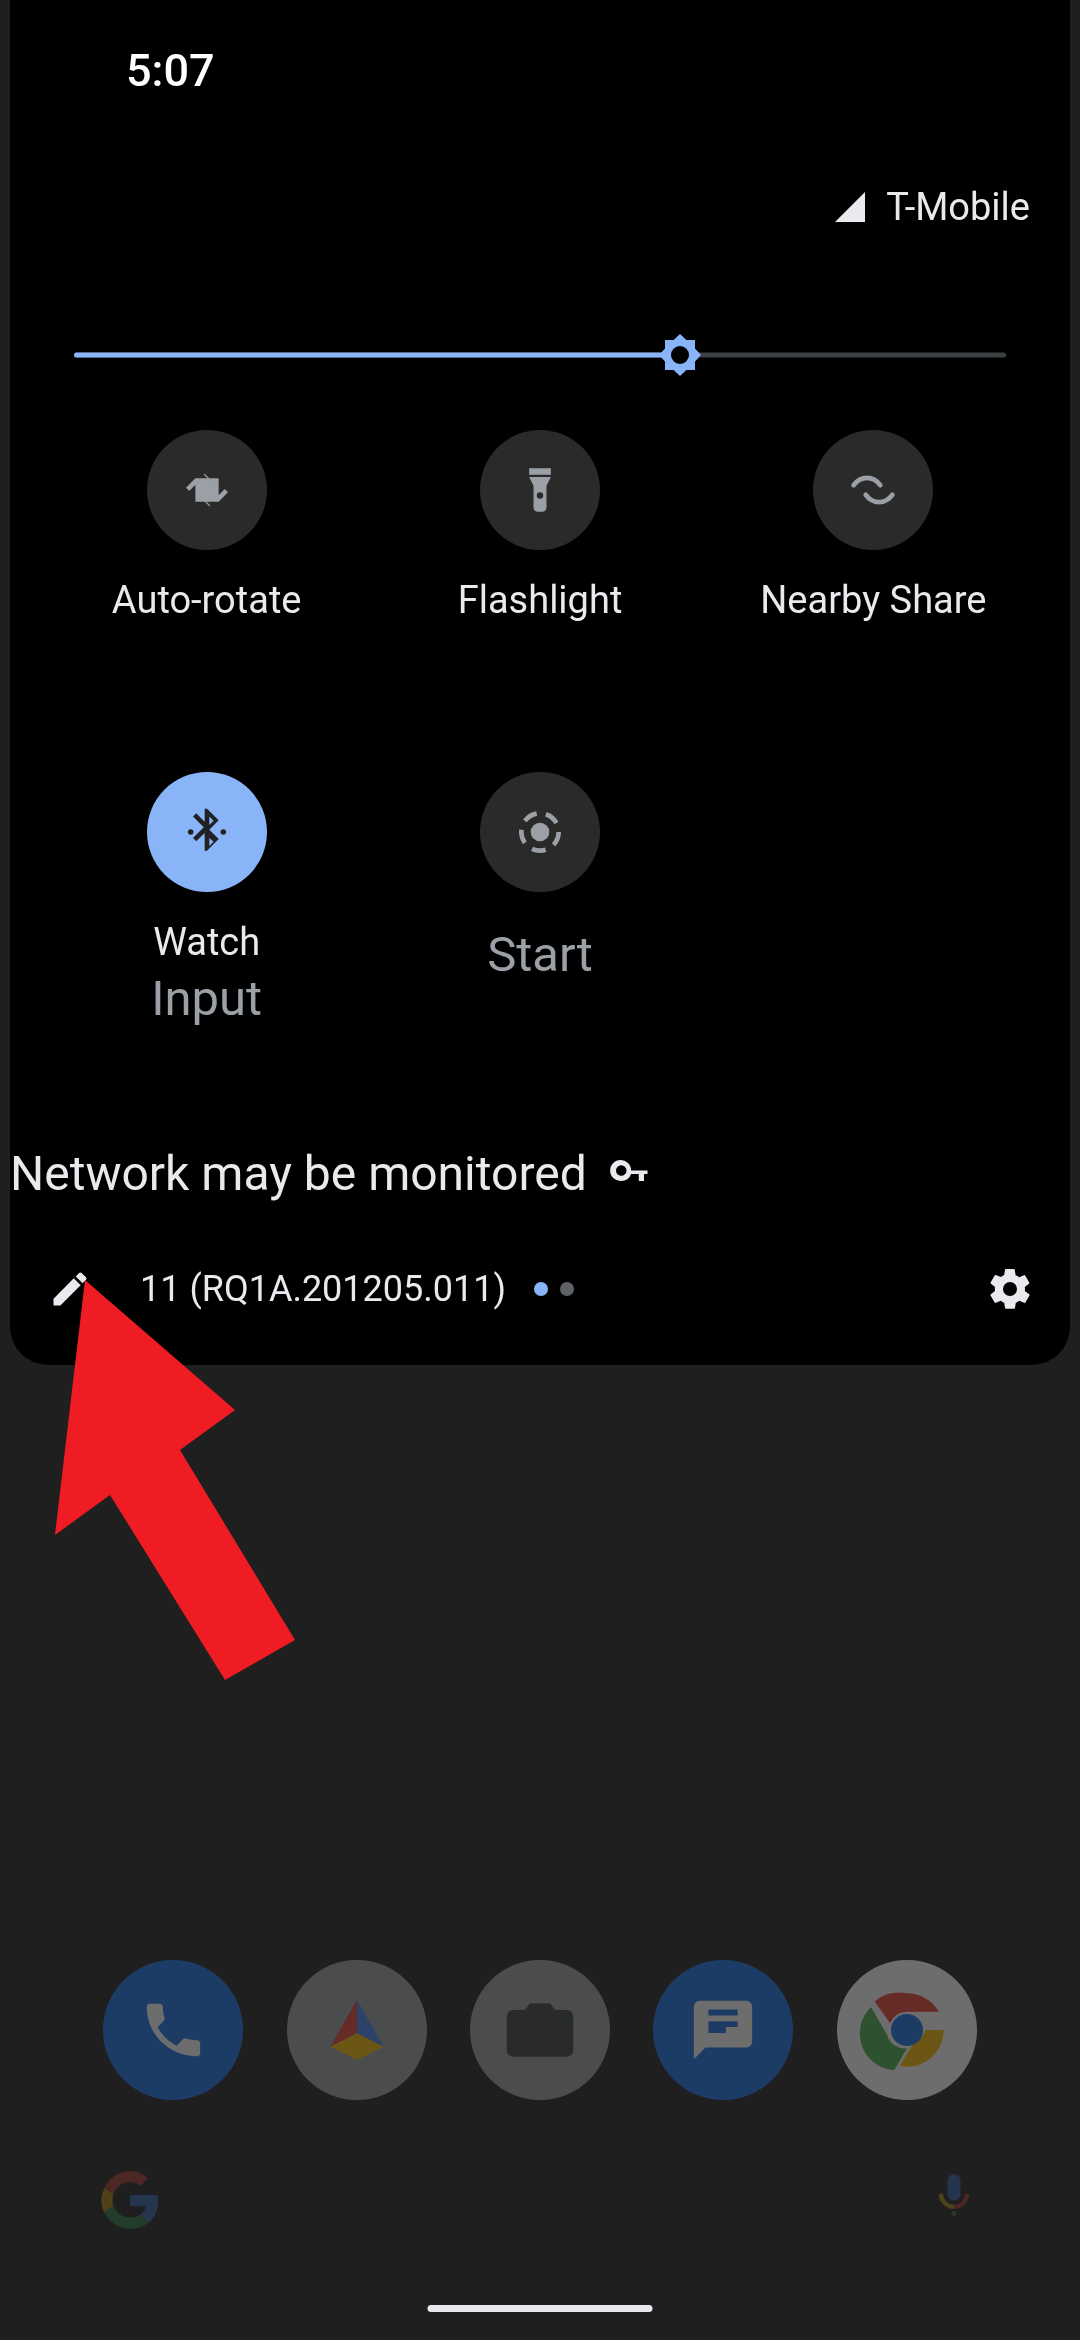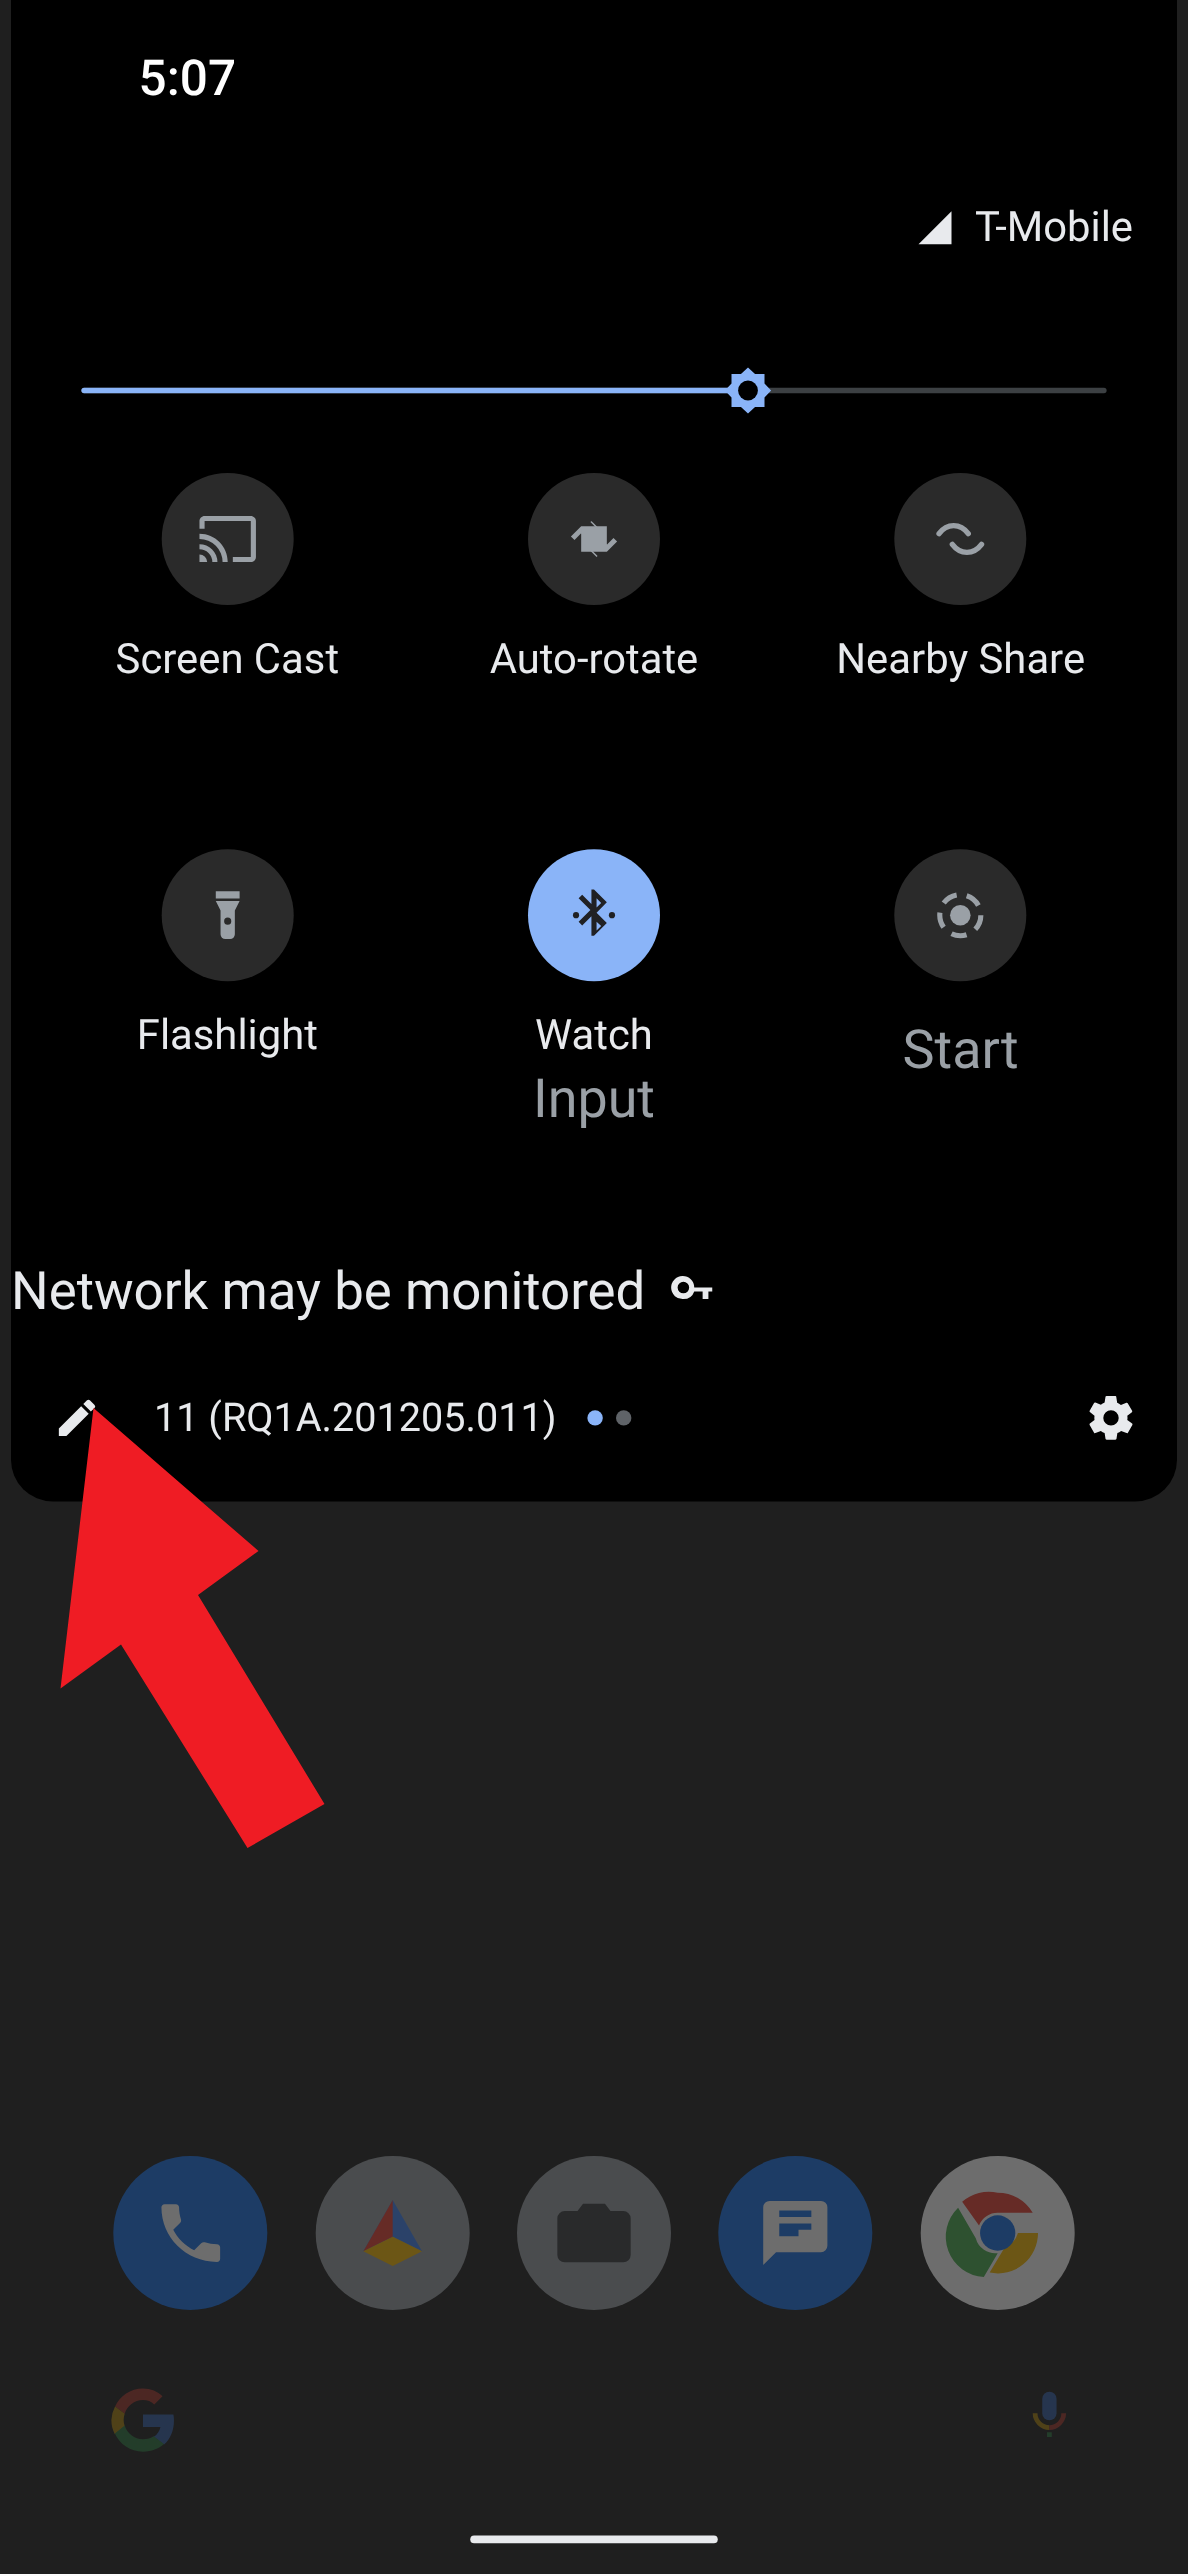--- a/index.html
+++ b/index.html
@@ -195,62 +195,52 @@
     <div class="brightness-thumb" style="left:65%">
       <svg width="48" height="48" viewBox="0 0 24 24">
         <polygon points="12,1.5 15.2,4.5 19.5,4.5 19.5,8.8 22.5,12 19.5,15.2 19.5,19.5 15.2,19.5 12,22.5 8.8,19.5 4.5,19.5 4.5,15.2 1.5,12 4.5,8.8 4.5,4.5 8.8,4.5" fill="#8ab4f8"></polygon>
         <circle cx="12" cy="12" r="4.5" fill="#000"></circle>
       </svg>
     </div>
   </div>
 
   <div class="tiles">
 
-    <div class="tile">
-      <div class="tile-circle">
-        <svg width="56" height="56" viewBox="0 0 24 24">
-            <path fill="#9aa0a6" d="M21 3H3c-1.1 0-2 .9-2 2v3h2V5h18v14h-7v2h7c1.1 0 2-.9 2-2V5c0-1.1-.9-2-2-2zM1 18v3h3a3 3 0 0 0-3-3zm0-4v2a5 5 0 0 1 5 5h2a7 7 0 0 0-7-7zm0-4v2a9 9 0 0 1 9 9h2c0-6.1-4.9-11-11-11z"></path>
-          </svg>
-      </div>
-      <div class="tile-labels">
-        <div class="tile-label">Screen Cast</div>
-      </div>
-    </div>
 
     <div class="tile">
       <div class="tile-circle">
         <svg width="56" height="56" viewBox="0 0 24 24">
             <path fill="#9aa0a6" d="M7 7l-4 4 1.4 1.4L7 9.8V17h10V7H7zm10 10l4-4-1.4-1.4L17 14.2V7" stroke="#9aa0a6" stroke-width="0"></path>
             <path fill="#9aa0a6" d="M12 4l-1.4 1.4L13.2 8H7v2h9l-5-5 1-1zm0 16l1.4-1.4L10.8 16H17v-2H8l5 5-1 1z"></path>
           </svg>
       </div>
       <div class="tile-labels">
         <div class="tile-label">Auto-rotate</div>
       </div>
     </div>
 
     <div class="tile">
       <div class="tile-circle">
+        <svg width="52" height="52" viewBox="0 0 24 24">
+            <path fill="#9aa0a6" d="M7 2h10v3H7V2zm0 4h10l-2 4v10a2 2 0 0 1-2 2h-2a2 2 0 0 1-2-2V10L7 6zm5 7a1.5 1.5 0 1 0 0 3 1.5 1.5 0 0 0 0-3z"></path>
+          </svg>
+      </div>
+      <div class="tile-labels">
+        <div class="tile-label">Flashlight</div>
+      </div>
+    </div>
+
+    <div class="tile">
+      <div class="tile-circle">
         <svg width="58" height="58" viewBox="0 0 24 24">
             <path fill="none" stroke="#9aa0a6" stroke-width="2" stroke-linecap="round" d="M4 10c3-4 8-4 11 0M20 14c-3 4-8 4-11 0"></path>
           </svg>
       </div>
       <div class="tile-labels">
         <div class="tile-label">Nearby Share</div>
-      </div>
-    </div>
-
-    <div class="tile">
-      <div class="tile-circle">
-        <svg width="52" height="52" viewBox="0 0 24 24">
-            <path fill="#9aa0a6" d="M7 2h10v3H7V2zm0 4h10l-2 4v10a2 2 0 0 1-2 2h-2a2 2 0 0 1-2-2V10L7 6zm5 7a1.5 1.5 0 1 0 0 3 1.5 1.5 0 0 0 0-3z"></path>
-          </svg>
-      </div>
-      <div class="tile-labels">
-        <div class="tile-label">Flashlight</div>
       </div>
     </div>
 
     <div class="tile">
       <div class="tile-circle active">
         <svg width="56" height="56" viewBox="0 0 24 24">
             <path fill="#202124" d="M12 2l5 5-4 4 4 4-5 5h-1v-7.6L7.4 16 6 14.6 10.6 10 6 5.4 7.4 4 11 7.6V2h1zm1 3.4V9l1.8-1.8L13 5.4zm0 9.2V18l1.8-1.8L13 14.6z"></path>
             <circle cx="5" cy="12" r="1.2" fill="#202124"></circle>
             <circle cx="19" cy="12" r="1.2" fill="#202124"></circle>
           </svg>

